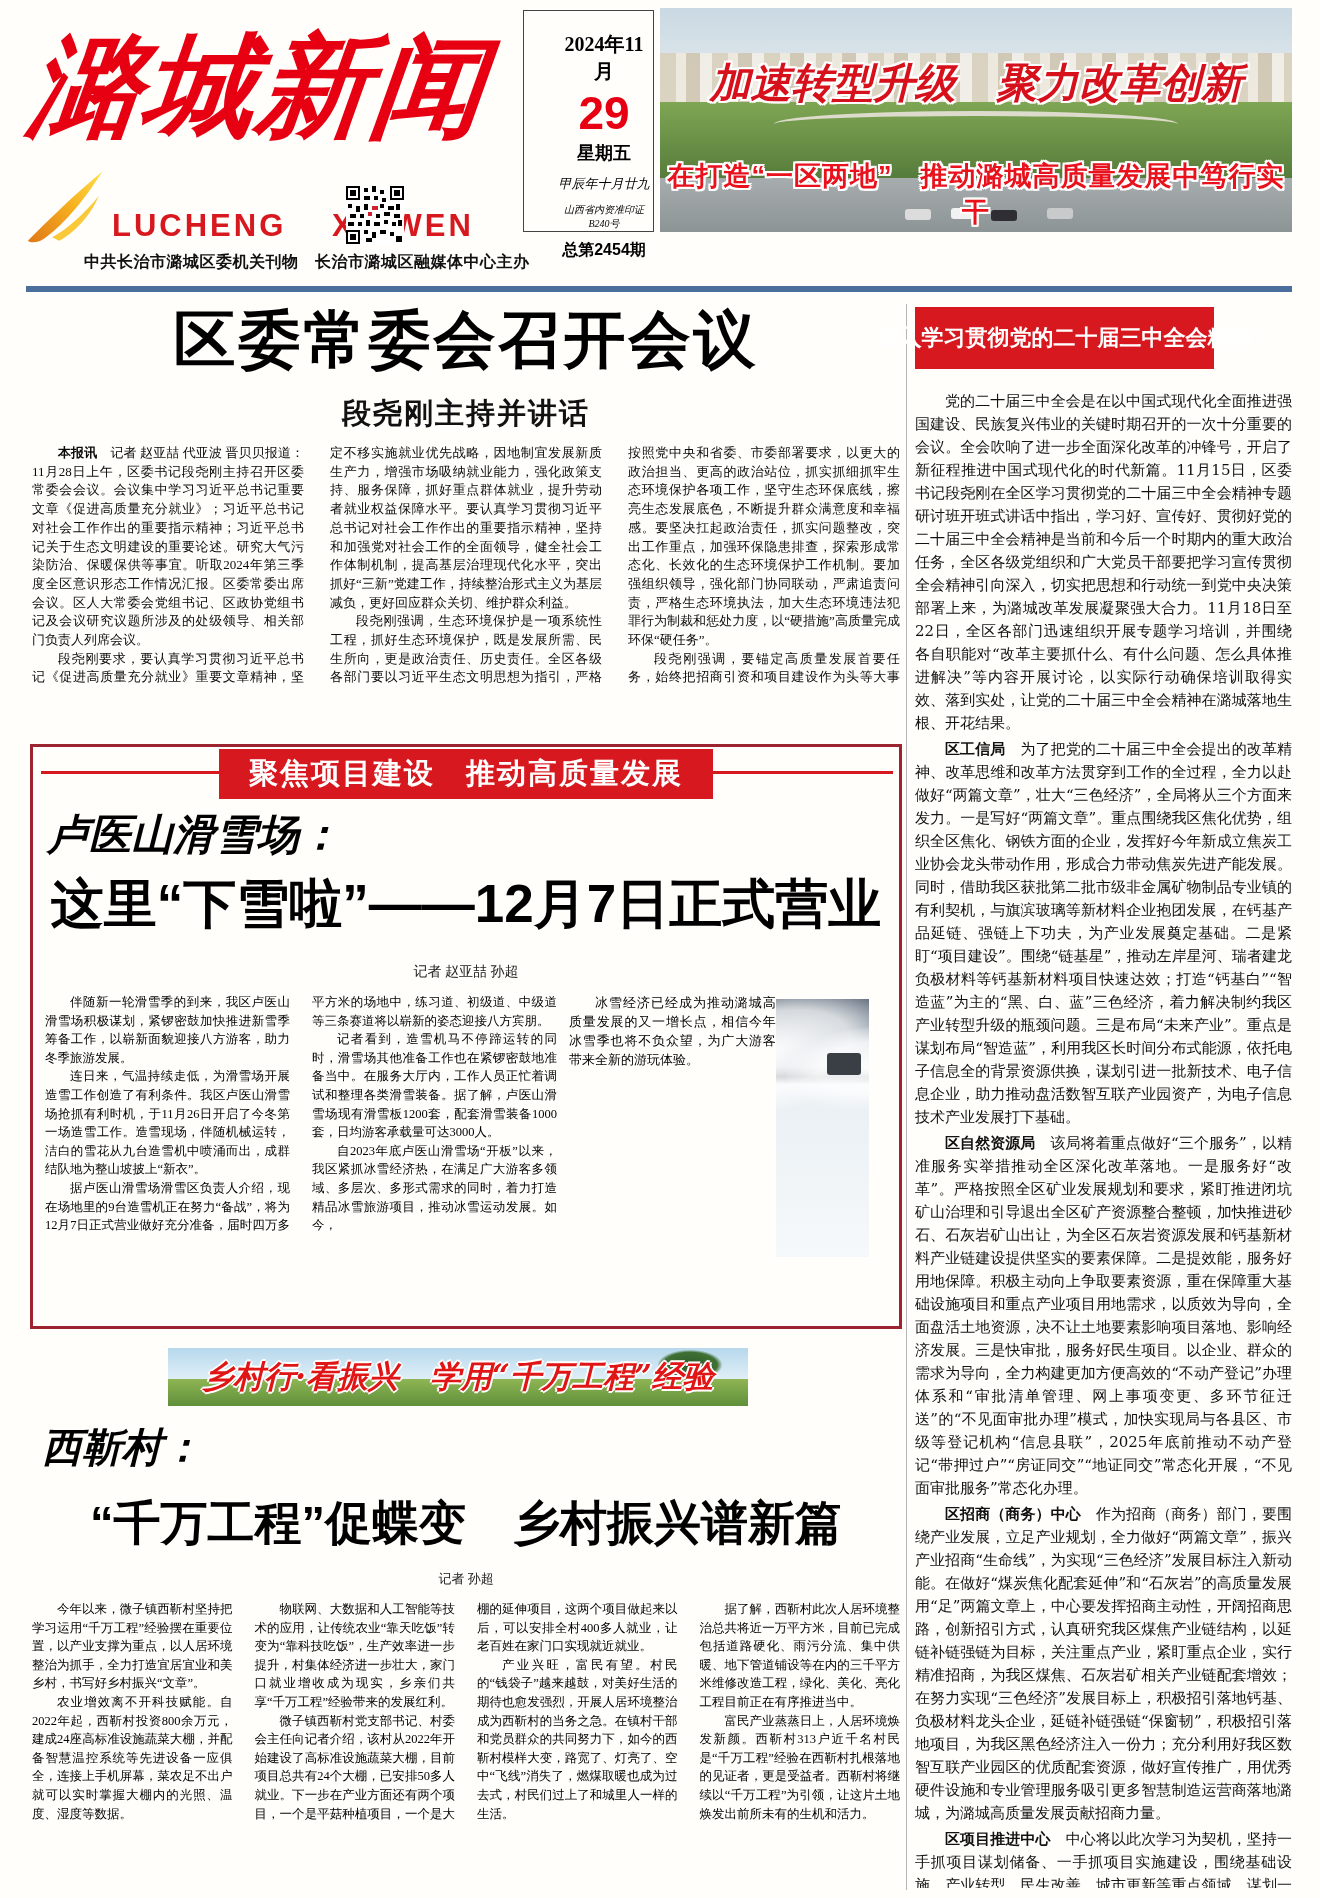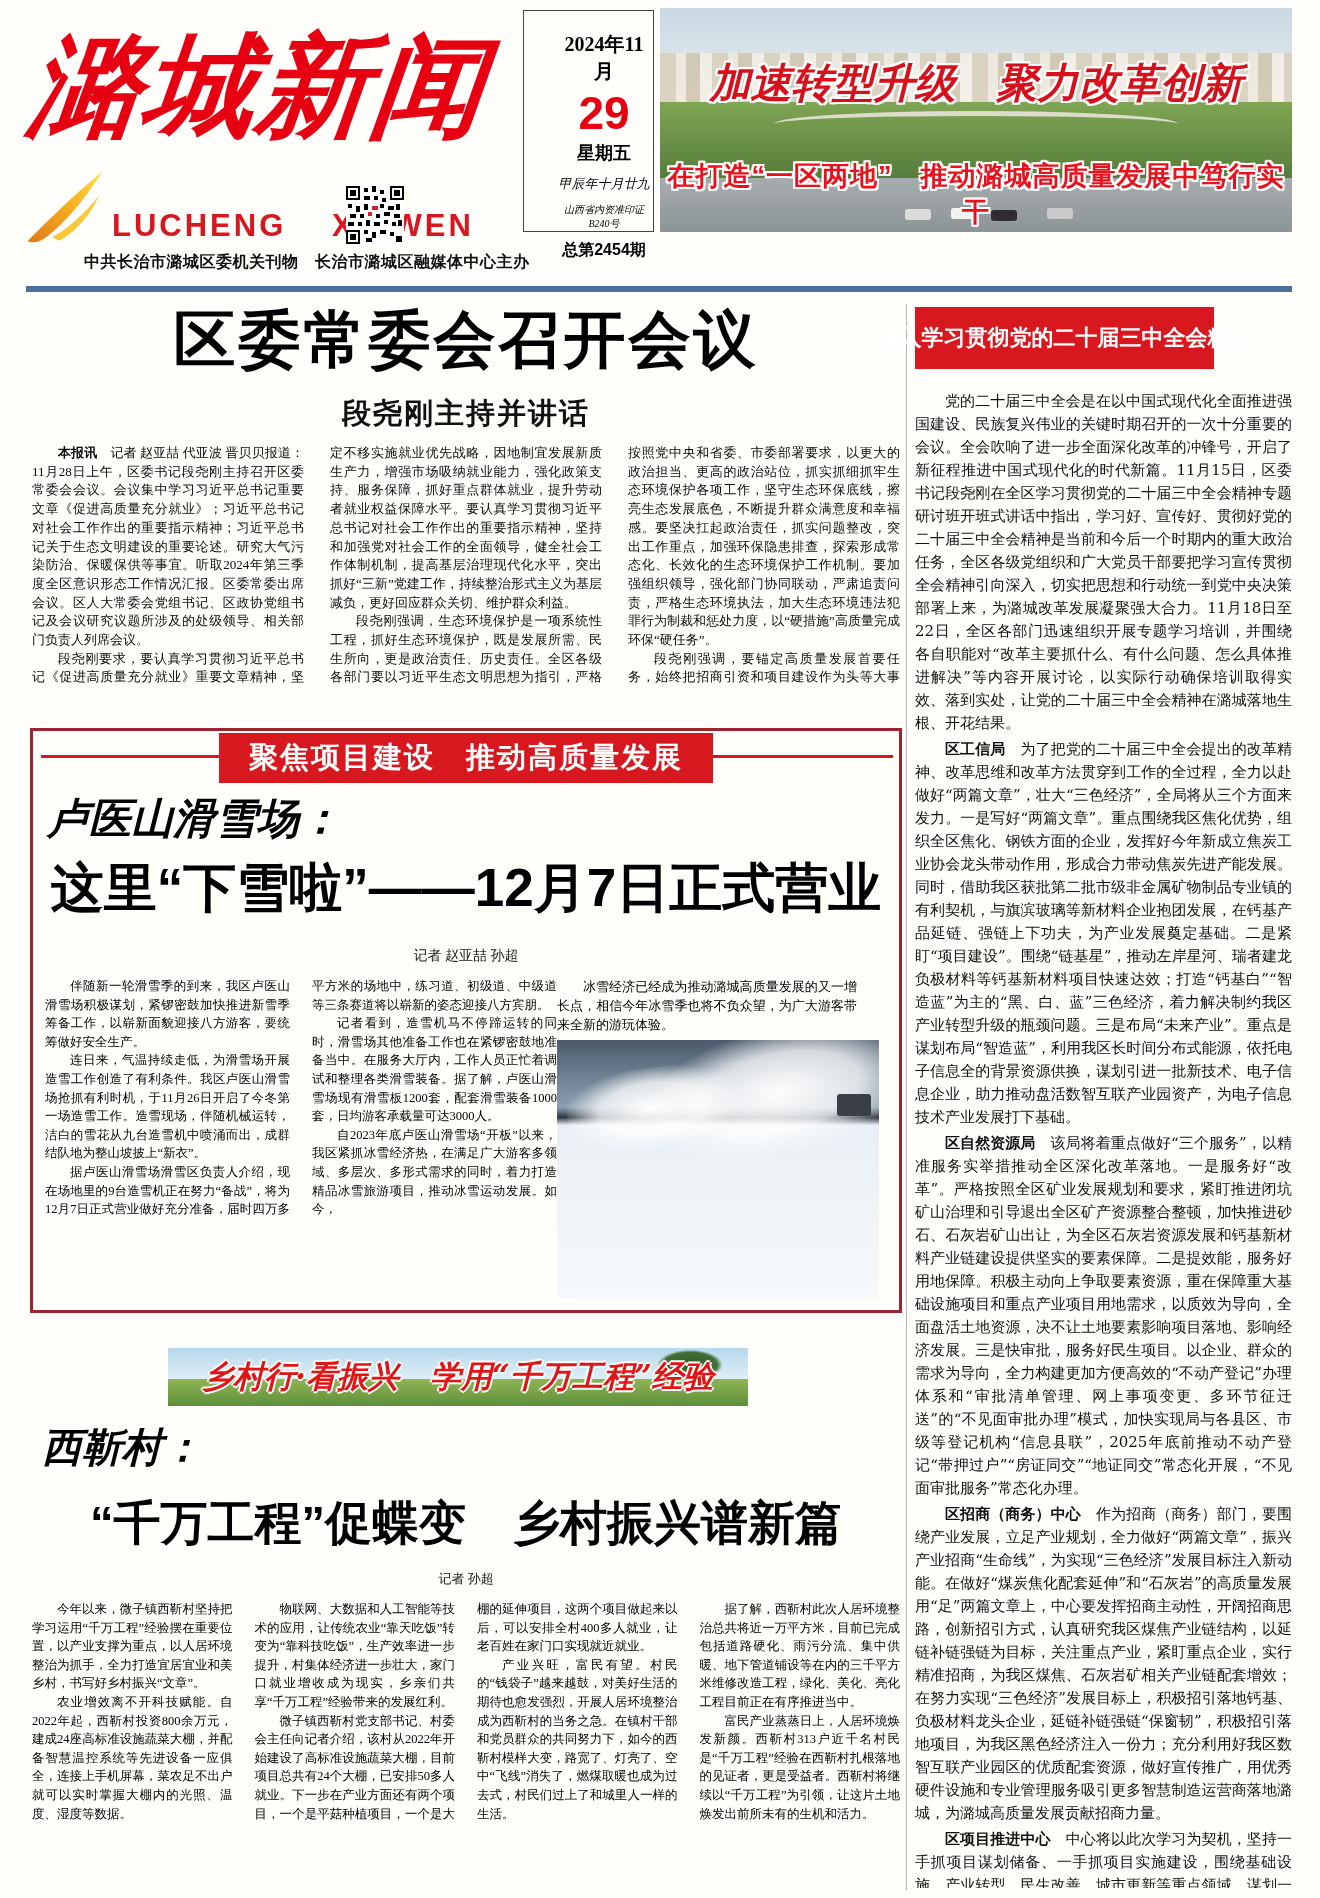--- a/index.html
+++ b/index.html
@@ -59,34 +59,34 @@
   
   .rc-banner { position:absolute; left:915px; top:307px; width:299px; height:62px; background:#d8181f;
     color:#fff; font-family:"Liberation Sans", sans-serif; font-weight:900; font-size:22px;
     display:flex; align-items:center; justify-content:center; letter-spacing:0; white-space:nowrap; }
   .rc-body { position:absolute; left:915px; top:390px; width:377px; height:1498px; overflow:hidden;
     font-family:"DejaVu Serif", serif; font-size:15px; line-height:23px; text-align:justify; color:#111; }
   .rc-body p { margin-bottom:2px; }
   .sec-title { font-family:"Liberation Sans", sans-serif; font-weight:bold; font-style:normal; }
 
   
-  .focus-box { position:absolute; left:30px; top:728px; width:872px; height:585px; border:3px solid #9b2430; background:#fffefb; }
+  .focus-box { position:absolute; left:30px; top:744px; width:872px; height:585px; border:3px solid #9b2430; background:#fffefb; }
   .fb-lines { position:absolute; left:8px; top:24px; width:852px; height:3px; background:#d8181f; }
   .fb-banner { position:absolute; left:50%; transform:translateX(-50%); top:2px; background:#d8181f; color:#fff;
     font-family:"Liberation Sans", sans-serif; font-weight:900; font-size:29px; letter-spacing:2px;
     padding:5px 30px; white-space:nowrap; }
   .fb-kicker { position:absolute; left:14px; top:60px; font-family:"DejaVu Serif", serif; font-style:italic;
     font-weight:bold; font-size:42px; color:#000; }
   .fb-headline { position:absolute; left:0; top:122px; width:100%; text-align:center; white-space:nowrap;
     font-family:"Liberation Sans", sans-serif; font-weight:900; font-size:53px; color:#000; letter-spacing:0; }
   .fb-byline { position:absolute; left:0; top:216px; width:100%; text-align:center; font-size:14px; color:#222; }
   .fb-bodyrow { position:absolute; left:12px; top:246px; width:846px; height:328px; display:flex; }
   .fb-left { width:512px; height:328px; overflow:hidden; column-count:2; column-gap:22px;
     font-size:12.5px; line-height:18.6px; text-align:justify; }
-  .fb-right { width:300px; display:flex; flex-direction:column; }
+  .fb-right { width:300px; margin-left:12px; display:flex; }
   .fb-right-text { font-size:13px; line-height:19px; text-align:justify; text-indent:2em; }
   .ski-photo { position:relative; margin-top:6px; width:322px; height:258px; overflow:hidden;
     background:linear-gradient(#4c5a6b 0%, #8ba0b2 26%, #2e3642 30%, #e9eff4 33%, #f6f9fb 100%); }
   .plume { position:absolute; background:radial-gradient(ellipse at center, rgba(255,255,255,.98) 0%, rgba(255,255,255,.75) 45%, rgba(255,255,255,0) 75%); }
   .plume.p1 { right:-30px; top:-8px; width:260px; height:120px; transform:rotate(-12deg); }
   .plume.p2 { left:10px; top:28px; width:170px; height:80px; transform:rotate(-8deg); }
   .cannon { position:absolute; right:8px; top:54px; width:34px; height:22px; background:#3a3f46; border-radius:3px; }
 
   
   .rural-banner { position:absolute; left:168px; top:1348px; width:580px; height:58px; overflow:hidden; }
@@ -220,21 +220,21 @@
   </div>
 
   <div class="focus-box">
     <div class="fb-lines"></div>
     <div class="fb-banner">聚焦项目建设　推动高质量发展</div>
     <div class="fb-kicker">卢医山滑雪场：</div>
     <div class="fb-headline">这里“下雪啦”——12月7日正式营业</div>
     <div class="fb-byline">记者 赵亚喆 孙超</div>
     <div class="fb-bodyrow">
       <div class="fb-left">
-          <p>伴随新一轮滑雪季的到来，我区卢医山滑雪场积极谋划，紧锣密鼓加快推进新雪季筹备工作，以崭新面貌迎接八方游客，要统筹做好安全生产。</p>
+          <p>伴随新一轮滑雪季的到来，我区卢医山滑雪场积极谋划，紧锣密鼓加快推进新雪季筹备工作，以崭新面貌迎接八方游客，助力冬季旅游发展。</p>
           <p>连日来，气温持续走低，为滑雪场开展造雪工作创造了有利条件。我区卢医山滑雪场抢抓有利时机，于11月26日开启了今冬第一场造雪工作。造雪现场，伴随机械运转，洁白的雪花从九台造雪机中喷涌而出，成群结队地为整山坡披上“新衣”。</p>
           <p>据卢医山滑雪场滑雪区负责人介绍，现在场地里的9台造雪机正在努力“备战”，将为12月7日正式营业做好充分准备，届时四万多平方米的场地中，练习道、初级道、中级道等三条赛道将以崭新的姿态迎接八方宾朋。</p>
           <p>记者看到，造雪机马不停蹄运转的同时，滑雪场其他准备工作也在紧锣密鼓地准备当中。在服务大厅内，工作人员正忙着调试和整理各类滑雪装备。据了解，卢医山滑雪场现有滑雪板1200套，配套滑雪装备1000套，日均游客承载量可达3000人。</p>
           <p>自2023年底卢医山滑雪场“开板”以来，我区紧抓冰雪经济热，在满足广大游客多领域、多层次、多形式需求的同时，着力打造精品冰雪旅游项目，推动冰雪运动发展。如今，</p>
         </div>
       <div class="fb-right">
         <div class="fb-right-text">冰雪经济已经成为推动潞城高质量发展的又一增长点，相信今年冰雪季也将不负众望，为广大游客带来全新的游玩体验。</div>
         <div class="ski-photo">
           <div class="plume p1"></div>
           <div class="plume p2"></div>

